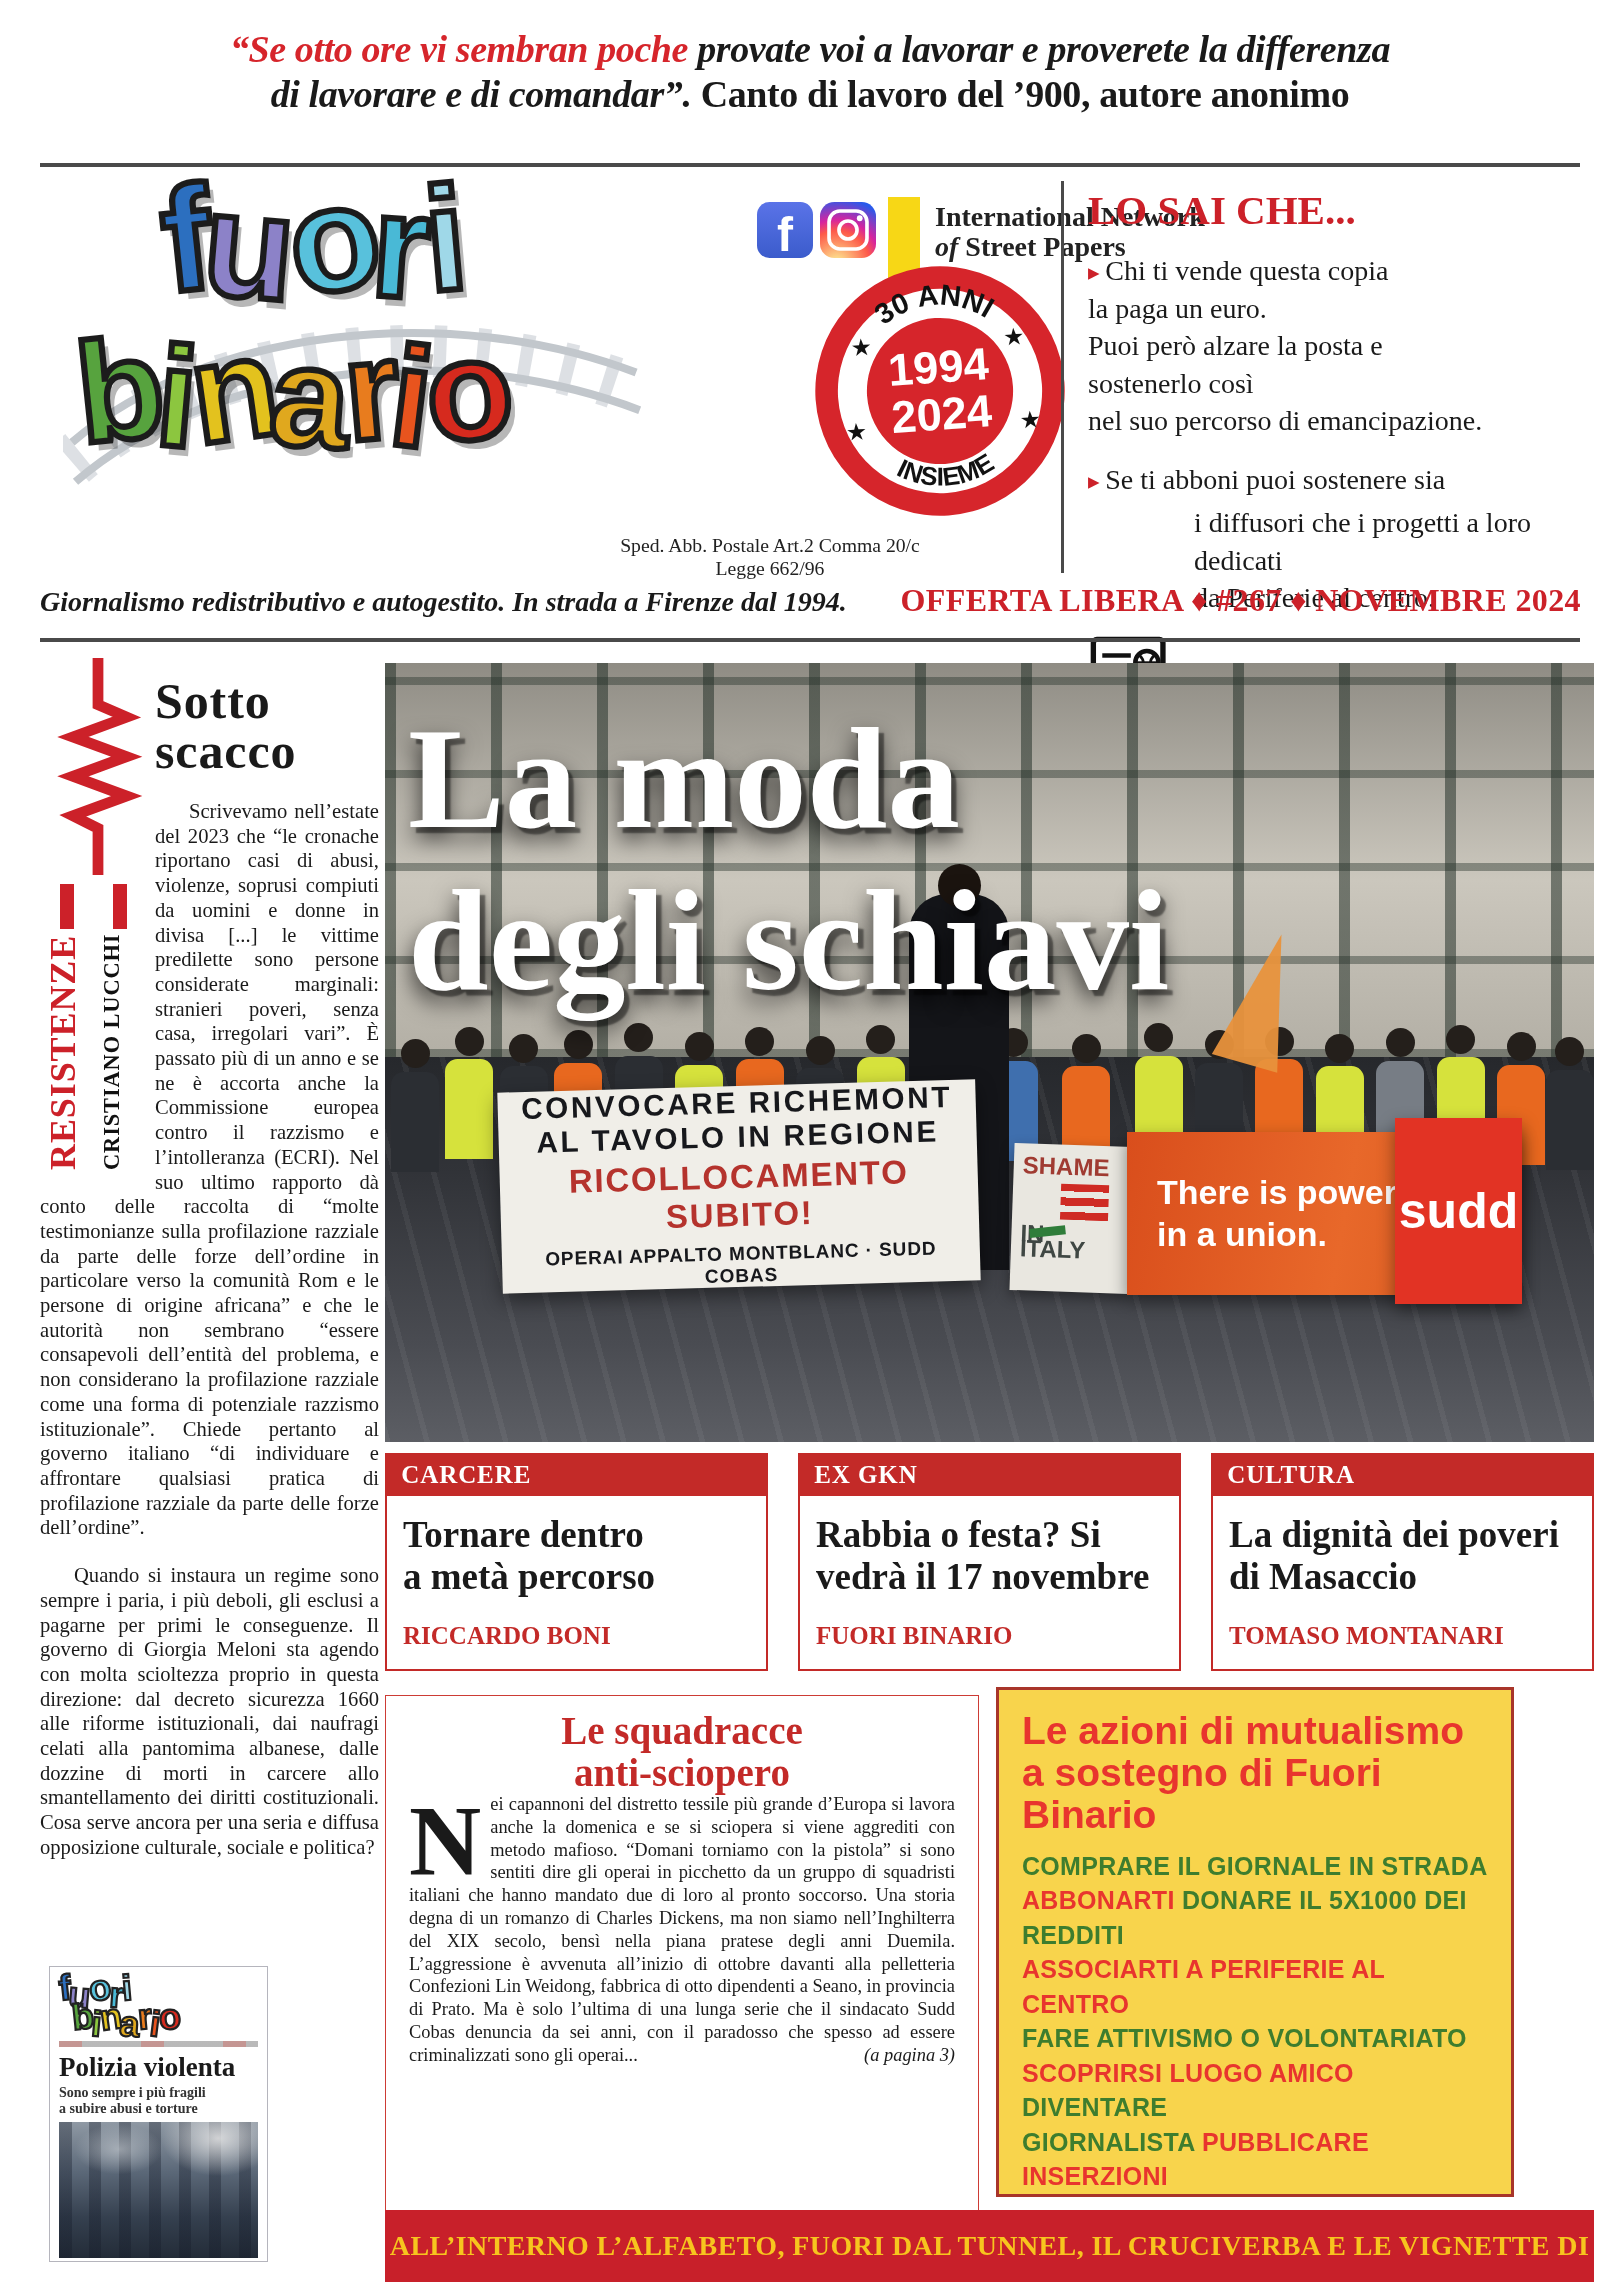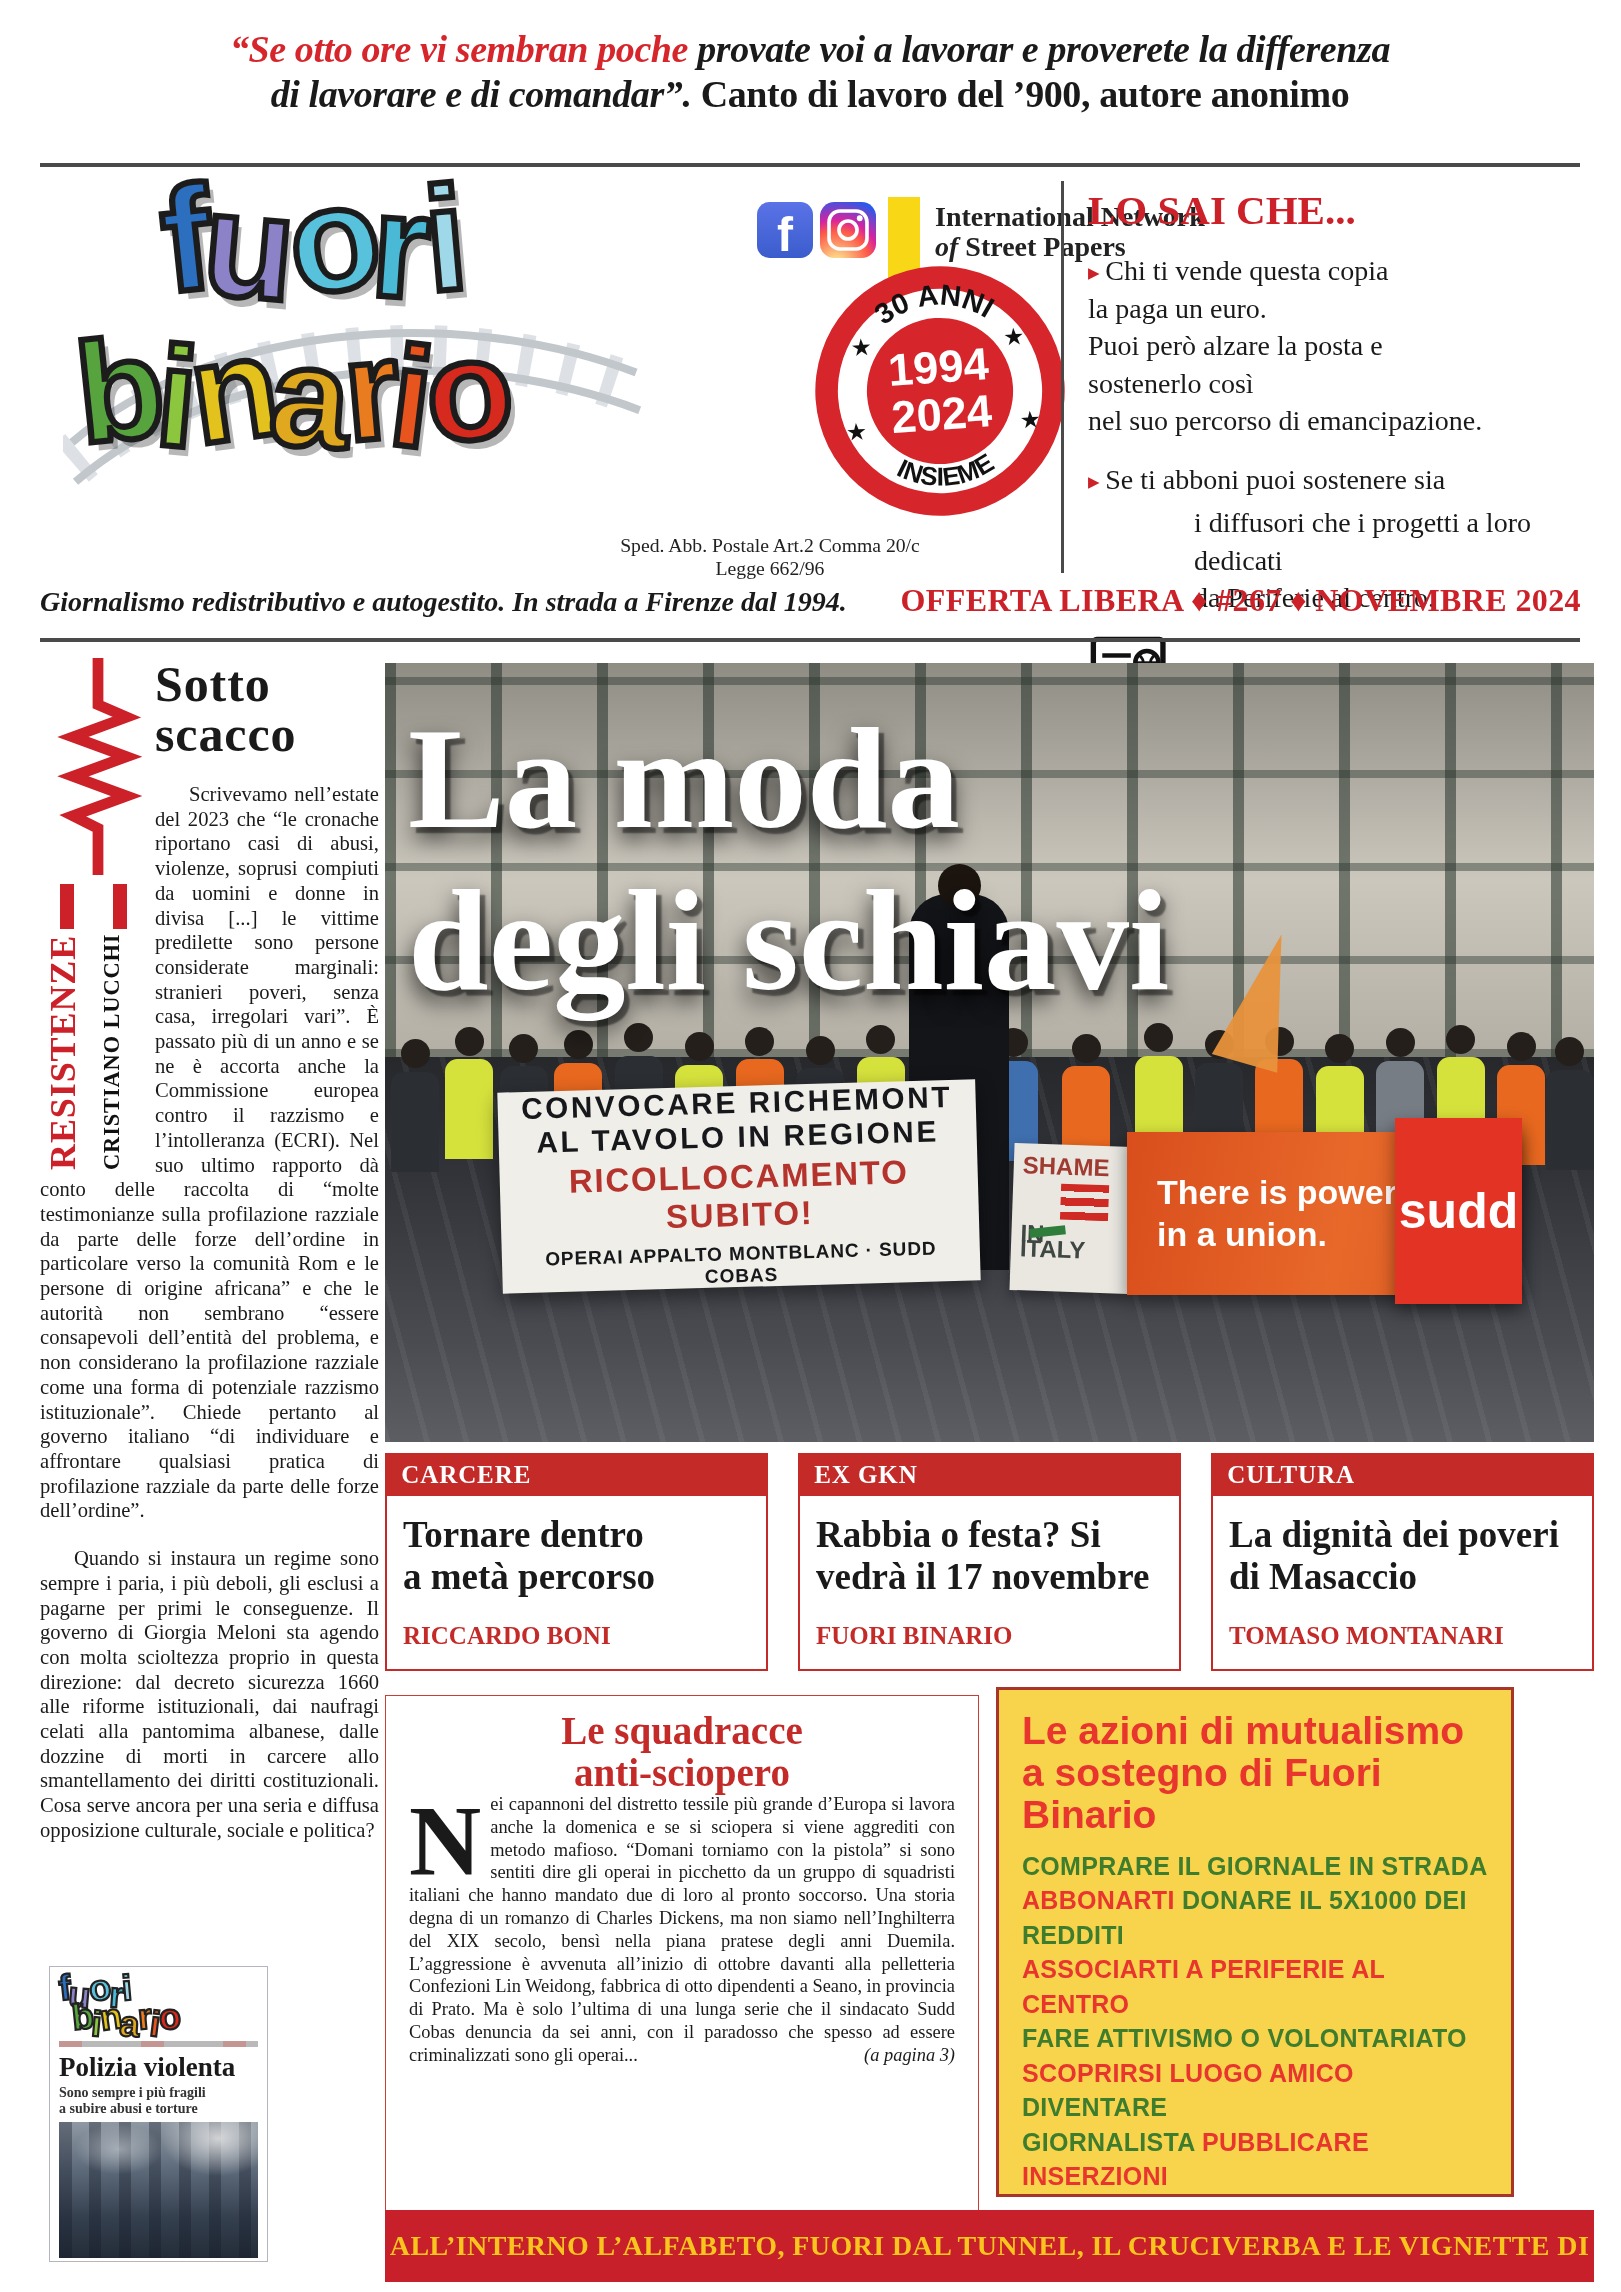--- a/index.html
+++ b/index.html
@@ -52,21 +52,21 @@
   
   .leftcol{position:absolute;left:40px;top:658px;width:339px;text-align:justify;
            font-size:20.6px;line-height:1.2;}
   .kickerblock{float:left;width:115px;height:515px;position:relative;}
   .zigzag{position:absolute;left:12.5px;top:0px;width:90px;height:217px;}
   .rbar{position:absolute;width:14.3px;height:45px;background:#cc2129;}
   .rbar1{left:19.7px;top:226px;} .rbar2{left:73px;top:226px;}
   .vtext{position:absolute;writing-mode:vertical-rl;transform:rotate(180deg);white-space:nowrap;}
   .kicker{left:1.8px;top:279px;height:233px;color:#cc2129;font-weight:bold;font-size:36px;letter-spacing:0.9px;}
   .vauthor{left:59px;top:279px;height:233px;color:#111;font-weight:bold;font-size:22.4px;letter-spacing:0.9px;}
-  .sotto{font-size:50px;line-height:1.0;font-weight:bold;text-align:left;margin:1px 0 23px 0;letter-spacing:0.9px;}
+  .sotto{font-size:50px;line-height:1.0;font-weight:bold;text-align:left;margin:18px 0 23px 0;letter-spacing:0.9px;}
   .par{margin:0 0 23px 0;text-indent:34px;}
 
   
   .minicov{position:absolute;left:49px;top:1966px;width:219px;height:296px;border:0.9px solid #b5b5bd;
            box-sizing:border-box;padding:7.2px 9px;background:#fff;overflow:hidden;}
   .mini-logo{font-family:"Liberation Sans",sans-serif;font-weight:bold;line-height:.8;}
   .mini-logo .lw{font-size:36px;}
   .mini-logo span{-webkit-text-stroke:2.2px #222;margin-right:-1.8px;}
   .mini-line{height:6.3px;margin:9px 0 7.2px 0;opacity:.55;
              background:repeating-linear-gradient(90deg,#94403a 0 23px,#808080 23px 82px);}

